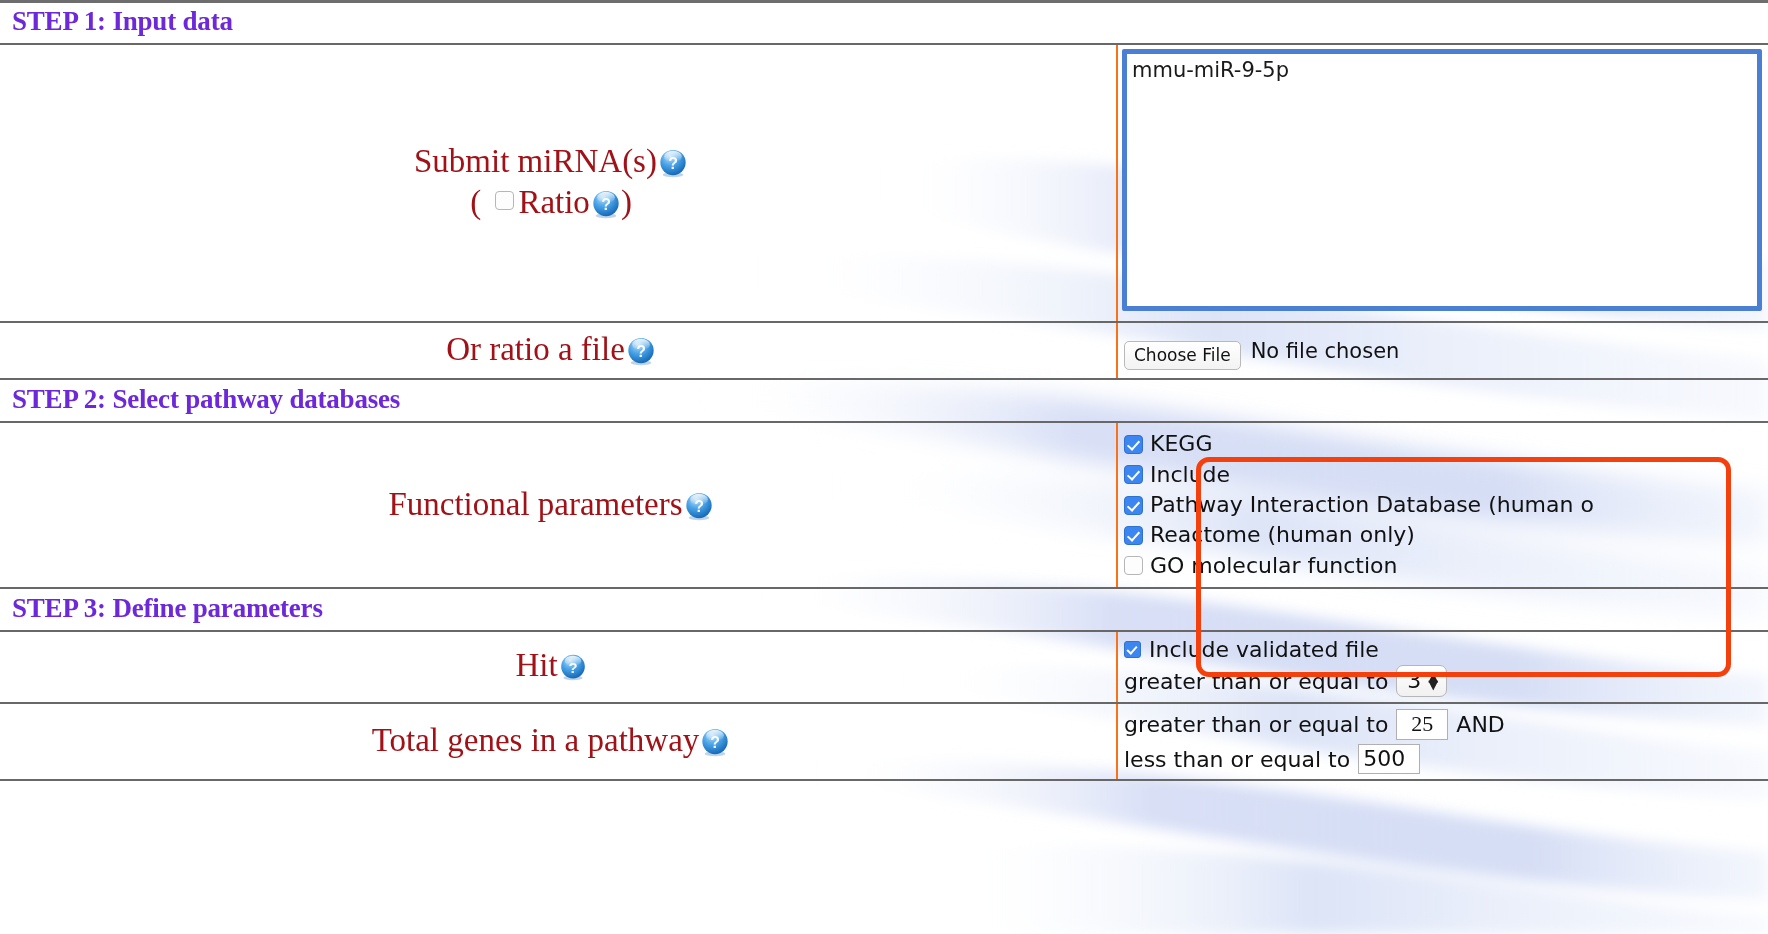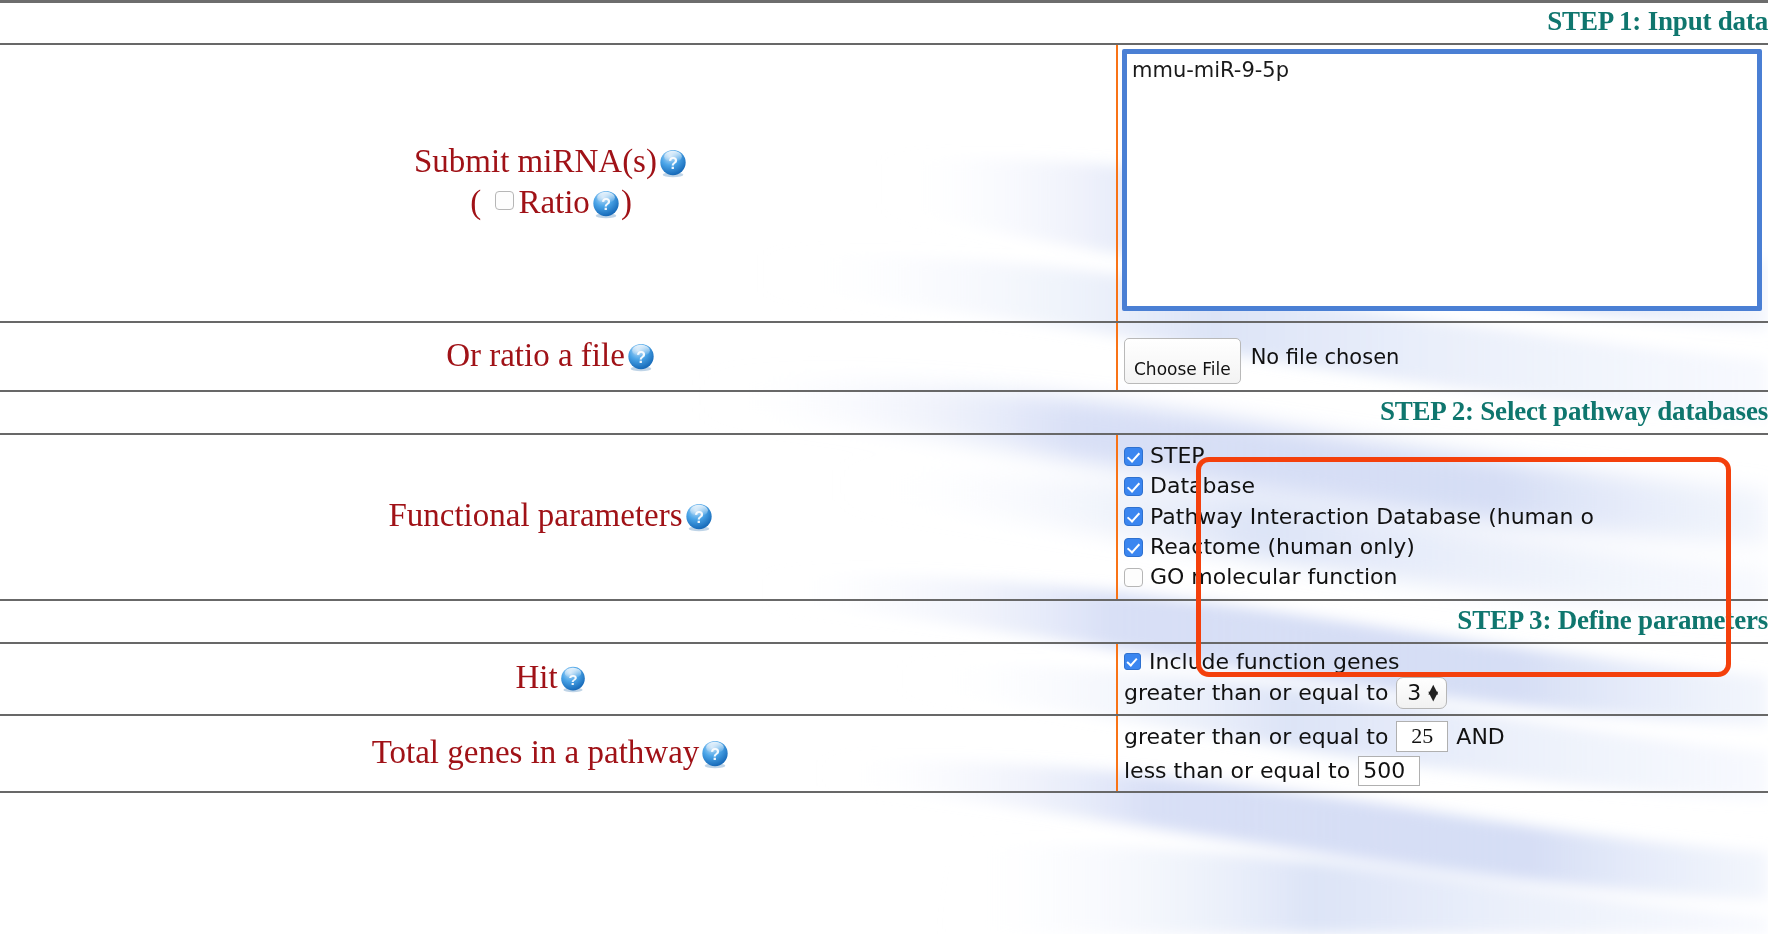--- a/index.html
+++ b/index.html
@@ -40,25 +40,24 @@
     border-top: 2px solid #686868;
     border-bottom: 2px solid #686868;
   }
   .col-label { width: 1117px; }
   .col-input { width: 651px; }
 
   .step-head {
     font-family: "Liberation Serif", serif;
     font-weight: bold;
     font-size: 27px;
-    color: #0f766e;
+    color: #6d28d9;
     padding: 4px 0 6px 12px !important;
     letter-spacing: -0.2px;
     background: transparent;
-    text-align: right;
   }
 
   .redlabel {
     font-family: "Liberation Serif", serif;
     color: #a01217;
     font-size: 33px;
     text-align: center;
     line-height: 1.25;
     padding: 6px 14px 8px 0 !important;
     white-space: nowrap;
@@ -111,21 +110,21 @@
     font-size: 21px;
     color: #111111;
   }
   .choose-btn {
     font-family: "DejaVu Sans", sans-serif;
     font-size: 17px;
     color: #111111;
     background: linear-gradient(#ffffff, #f3f3f3);
     border: 1px solid #b9b9b9;
     border-radius: 5px;
-    padding: 20px 9px 4px 9px;
+    padding: 3px 9px 4px 9px;
     cursor: pointer;
     margin-top: 9px;
   }
 
   .cblist {
     padding: 6px 0 6px 6px;
     font-family: "DejaVu Sans", sans-serif;
     font-size: 22px;
     color: #111111;
     line-height: 1.38;
@@ -351,25 +350,25 @@
               <ellipse cx="16" cy="28.5" rx="11" ry="2.6" fill="#2b6fae" opacity="0.3"></ellipse>
               <circle cx="16" cy="15.5" r="13.5" fill="url(#hg1)"></circle>
               <ellipse cx="16" cy="9" rx="9.5" ry="6" fill="url(#hg2)"></ellipse>
               <text x="16" y="22.5" text-anchor="middle" font-family="Liberation Sans, sans-serif" font-size="17" font-weight="bold" fill="#ffffff" opacity="0.93">?</text>
             </svg></span>
         </td>
         <td class="col-input">
           <div class="cblist">
             <div class="cbrow">
               <span class="cb on"></span>
-              <span>STEP</span>
+              <span>KEGG</span>
             </div>
             <div class="cbrow">
               <span class="cb on"></span>
-              <span>Database</span>
+              <span>Include</span>
             </div>
             <div class="cbrow">
               <span class="cb on"></span>
               <span>Pathway Interaction Database (human o</span>
             </div>
             <div class="cbrow">
               <span class="cb on"></span>
               <span>Reactome (human only)</span>
             </div>
             <div class="cbrow">
@@ -390,21 +389,21 @@
               <ellipse cx="16" cy="28.5" rx="11" ry="2.6" fill="#2b6fae" opacity="0.3"></ellipse>
               <circle cx="16" cy="15.5" r="13.5" fill="url(#hg1)"></circle>
               <ellipse cx="16" cy="9" rx="9.5" ry="6" fill="url(#hg2)"></ellipse>
               <text x="16" y="22.5" text-anchor="middle" font-family="Liberation Sans, sans-serif" font-size="17" font-weight="bold" fill="#ffffff" opacity="0.93">?</text>
             </svg></span>
         </td>
         <td class="col-input">
           <div class="paramblock">
             <div class="paramline">
               <span class="cb sm on"></span>
-              <span>Include function genes</span>
+              <span>Include validated file</span>
             </div>
             <div class="paramline" style="margin-top:3px;">
               <span>greater than or equal to</span>
               <span class="selbox">
                 <span>3</span>
                 <span class="spin">
                   <span>▲</span>
                     <span>▼</span>
                 </span>
               </span>

